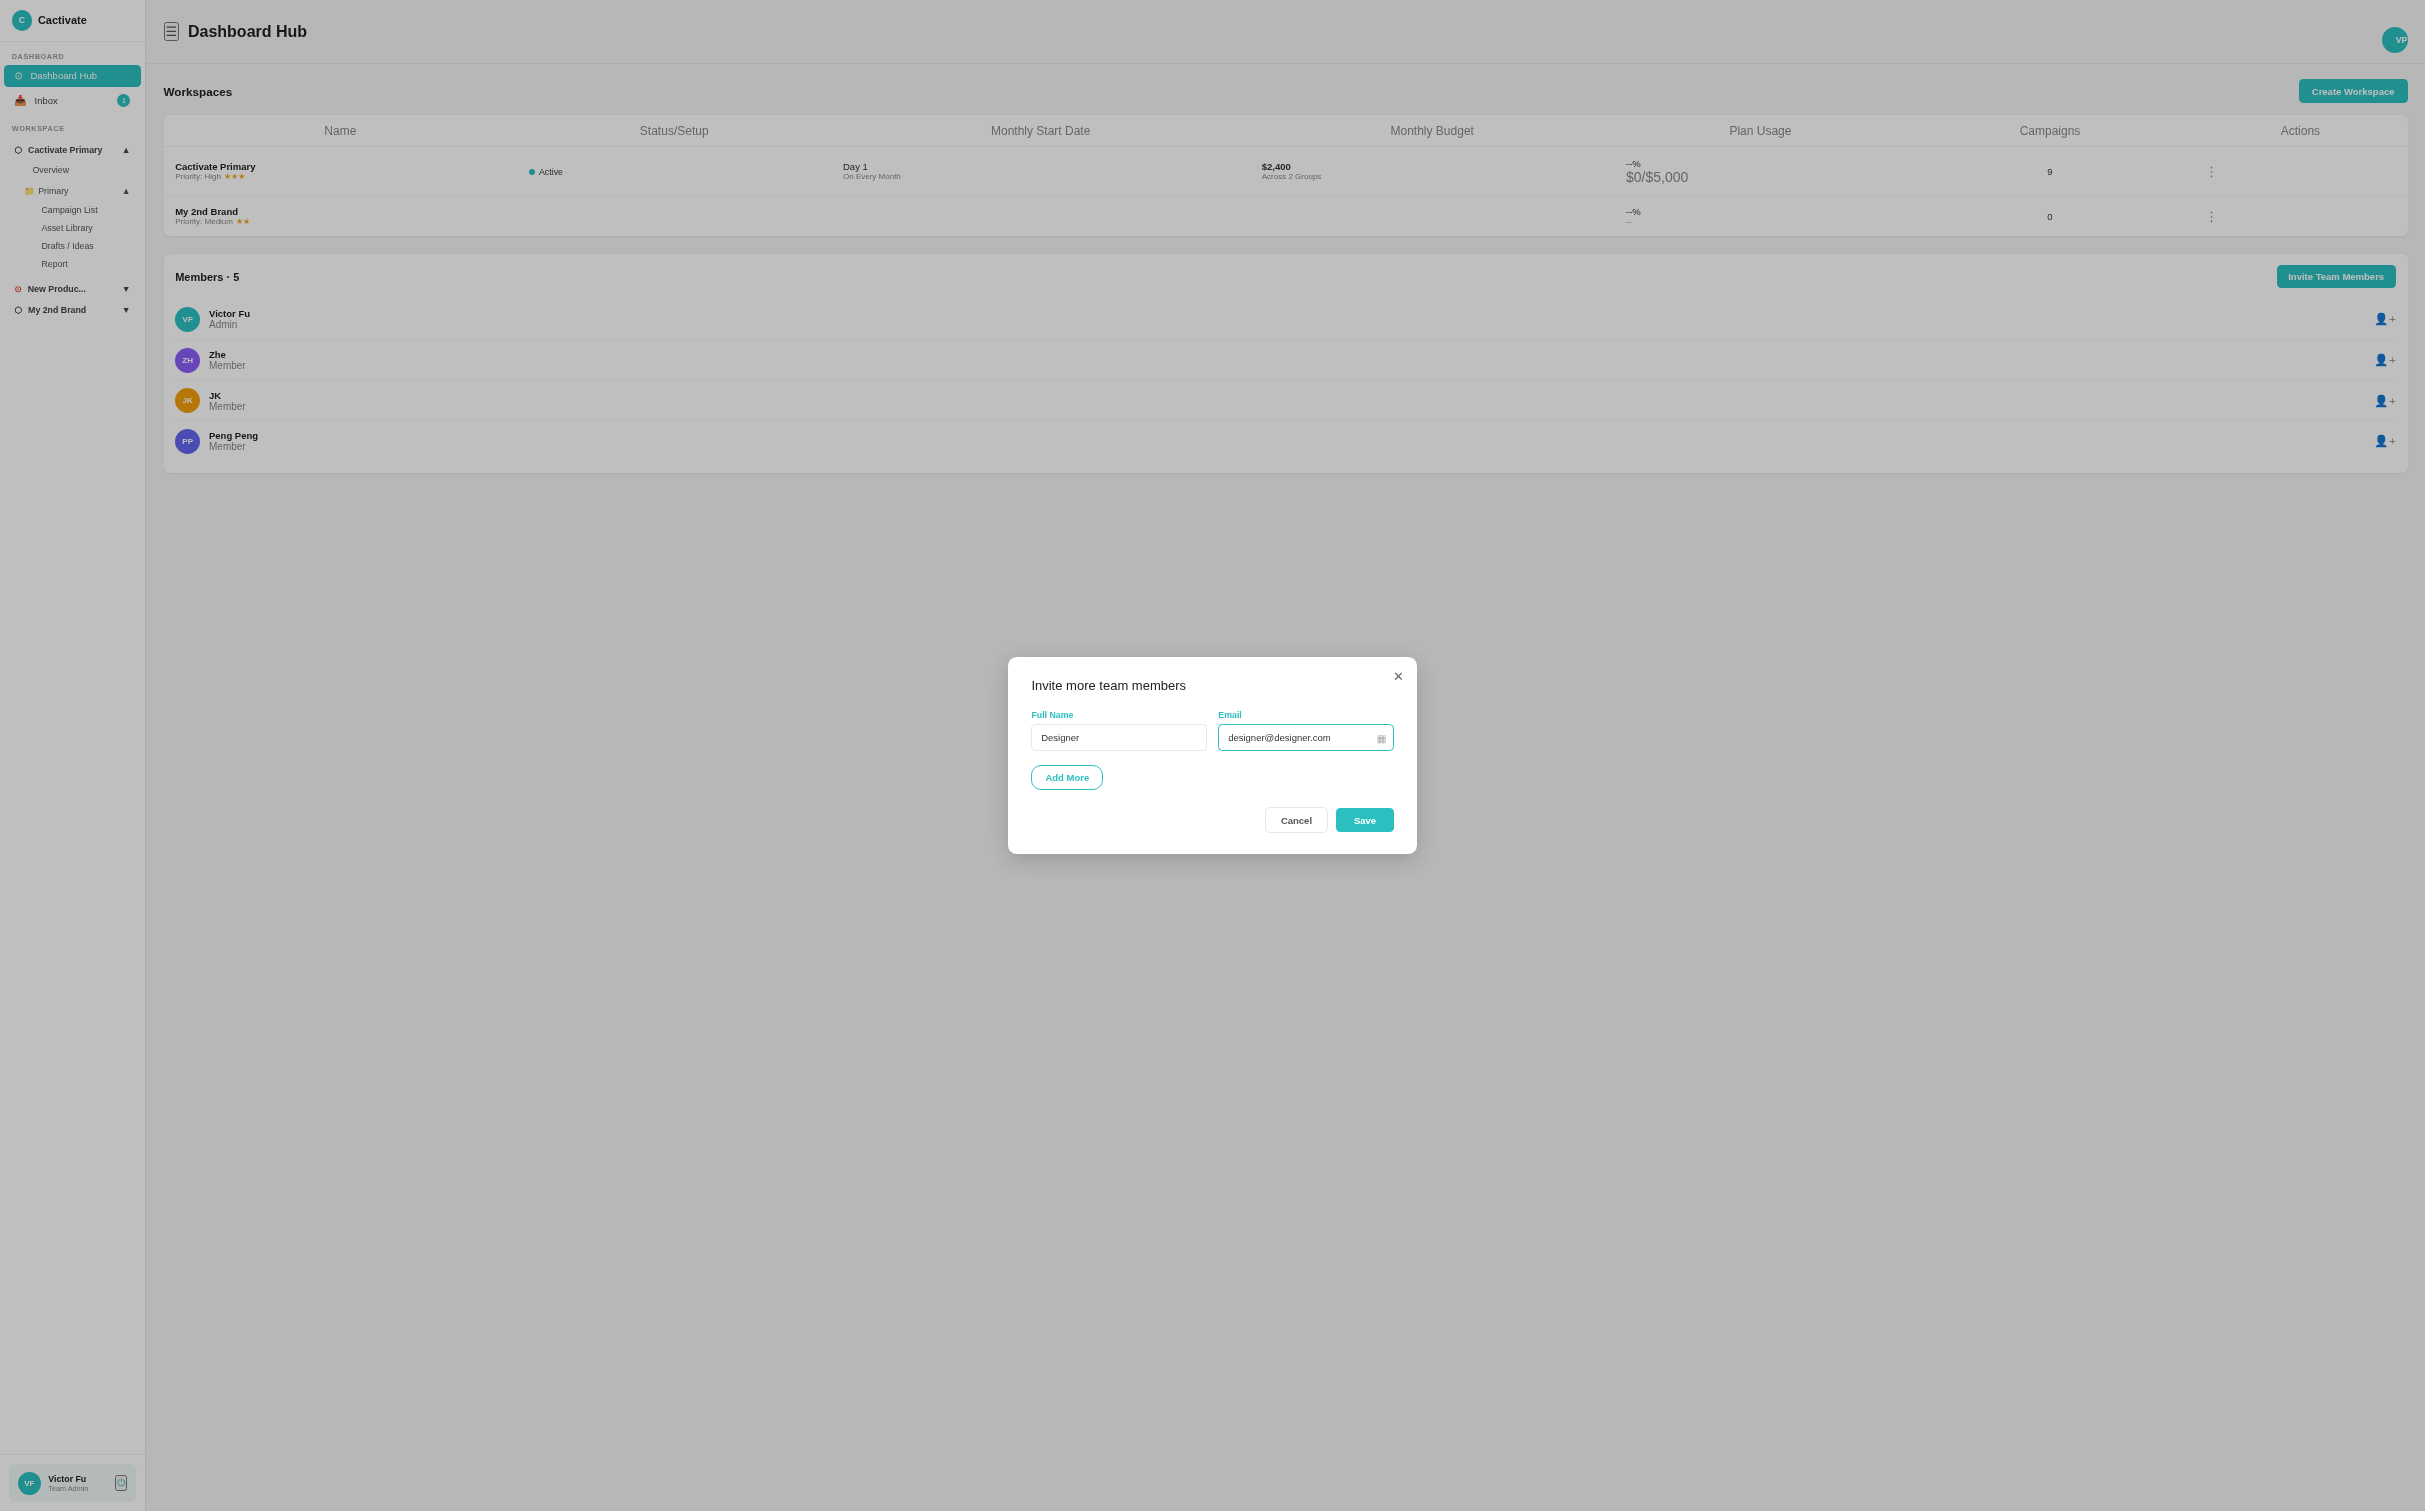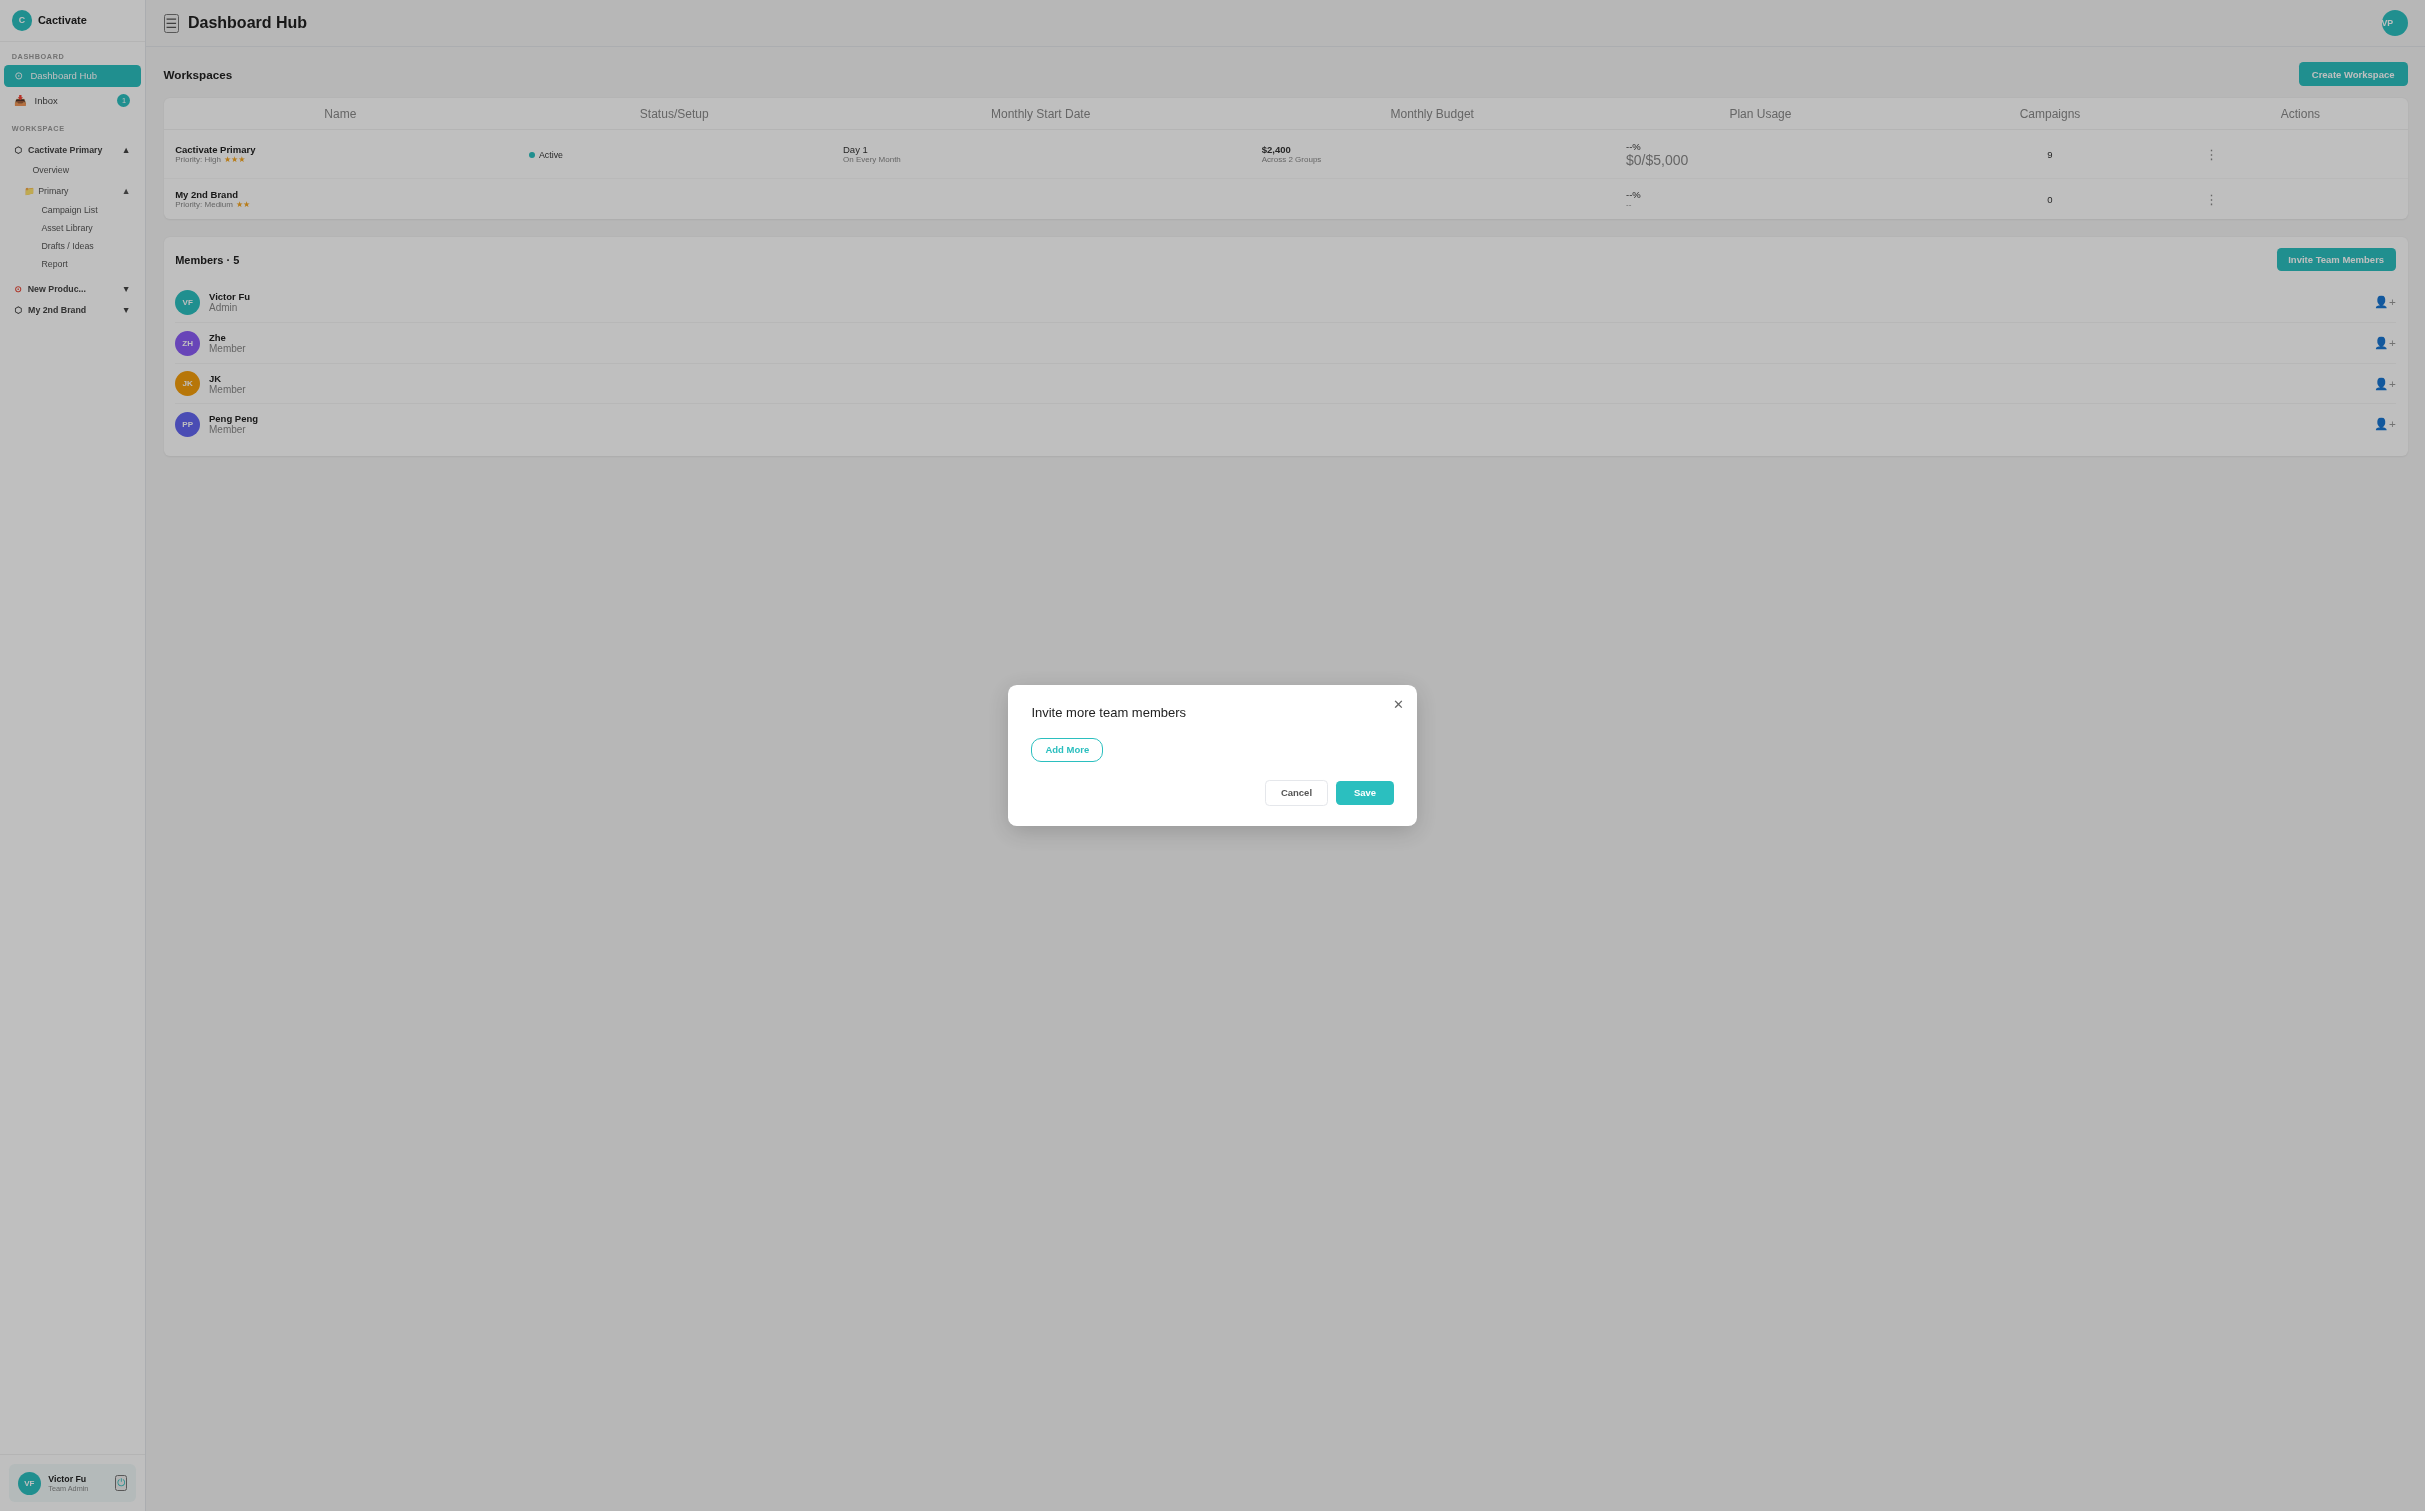--- a/index.html
+++ b/index.html
@@ -125,21 +125,21 @@
       border-bottom: 0.7px solid #e5e7eb;
     }
     .topbar-left { display: flex; align-items: center; gap: 8.8px; }
     .hamburger { font-size: 13px; color: #555; cursor: pointer; }
     .page-title { font-size: 16px; font-weight: 700; color: #222; }
     .topbar-right {
       width: 26px; height: 26px;
       background: #2bbfbf;
       border-radius: 50%;
       color: #fff; font-size: 8.8px; font-weight: 700;
-      display: flex; align-items: center; justify-content: flex-start;
+      display: flex; align-items: center; justify-content: flex-end; margin-top: 17px;
     }
 
     .content { padding: 14.6px 17.5px; }
     .workspaces-header {
       display: flex; align-items: center; justify-content: space-between;
       margin-bottom: 11.7px;
     }
     .workspaces-title { font-size: 11.7px; font-weight: 700; color: #222; }
     .btn-create {
       background: #2bbfbf;
@@ -513,20 +513,33 @@
     </div>
         </div>
     </div>
   </div>
 </div>
 
 <div class="modal-overlay">
   <div class="modal">
     <h2 class="modal-title">Invite more team members</h2>
     <button class="modal-close">✕</button>
+    <div class="modal-fields">
+      <div class="field-group">
+        <label class="field-label">Full Name</label>
+        <input class="field-input" type="text" value="Designer" style="">
+      </div>
+      <div class="field-group">
+        <label class="field-label">Email</label>
+        <div class="email-wrapper">
+          <input class="field-input field-input-email" type="email" value="designer@designer.com" style="">
+          <span class="email-icon">▦</span>
+        </div>
+      </div>
+    </div>
     <button class="btn-add-more">Add More</button>
     <div class="modal-footer">
       <button class="btn-cancel">Cancel</button>
       <button class="btn-save">Save</button>
     </div>
   </div>
 </div>
 
 
 </body></html>

